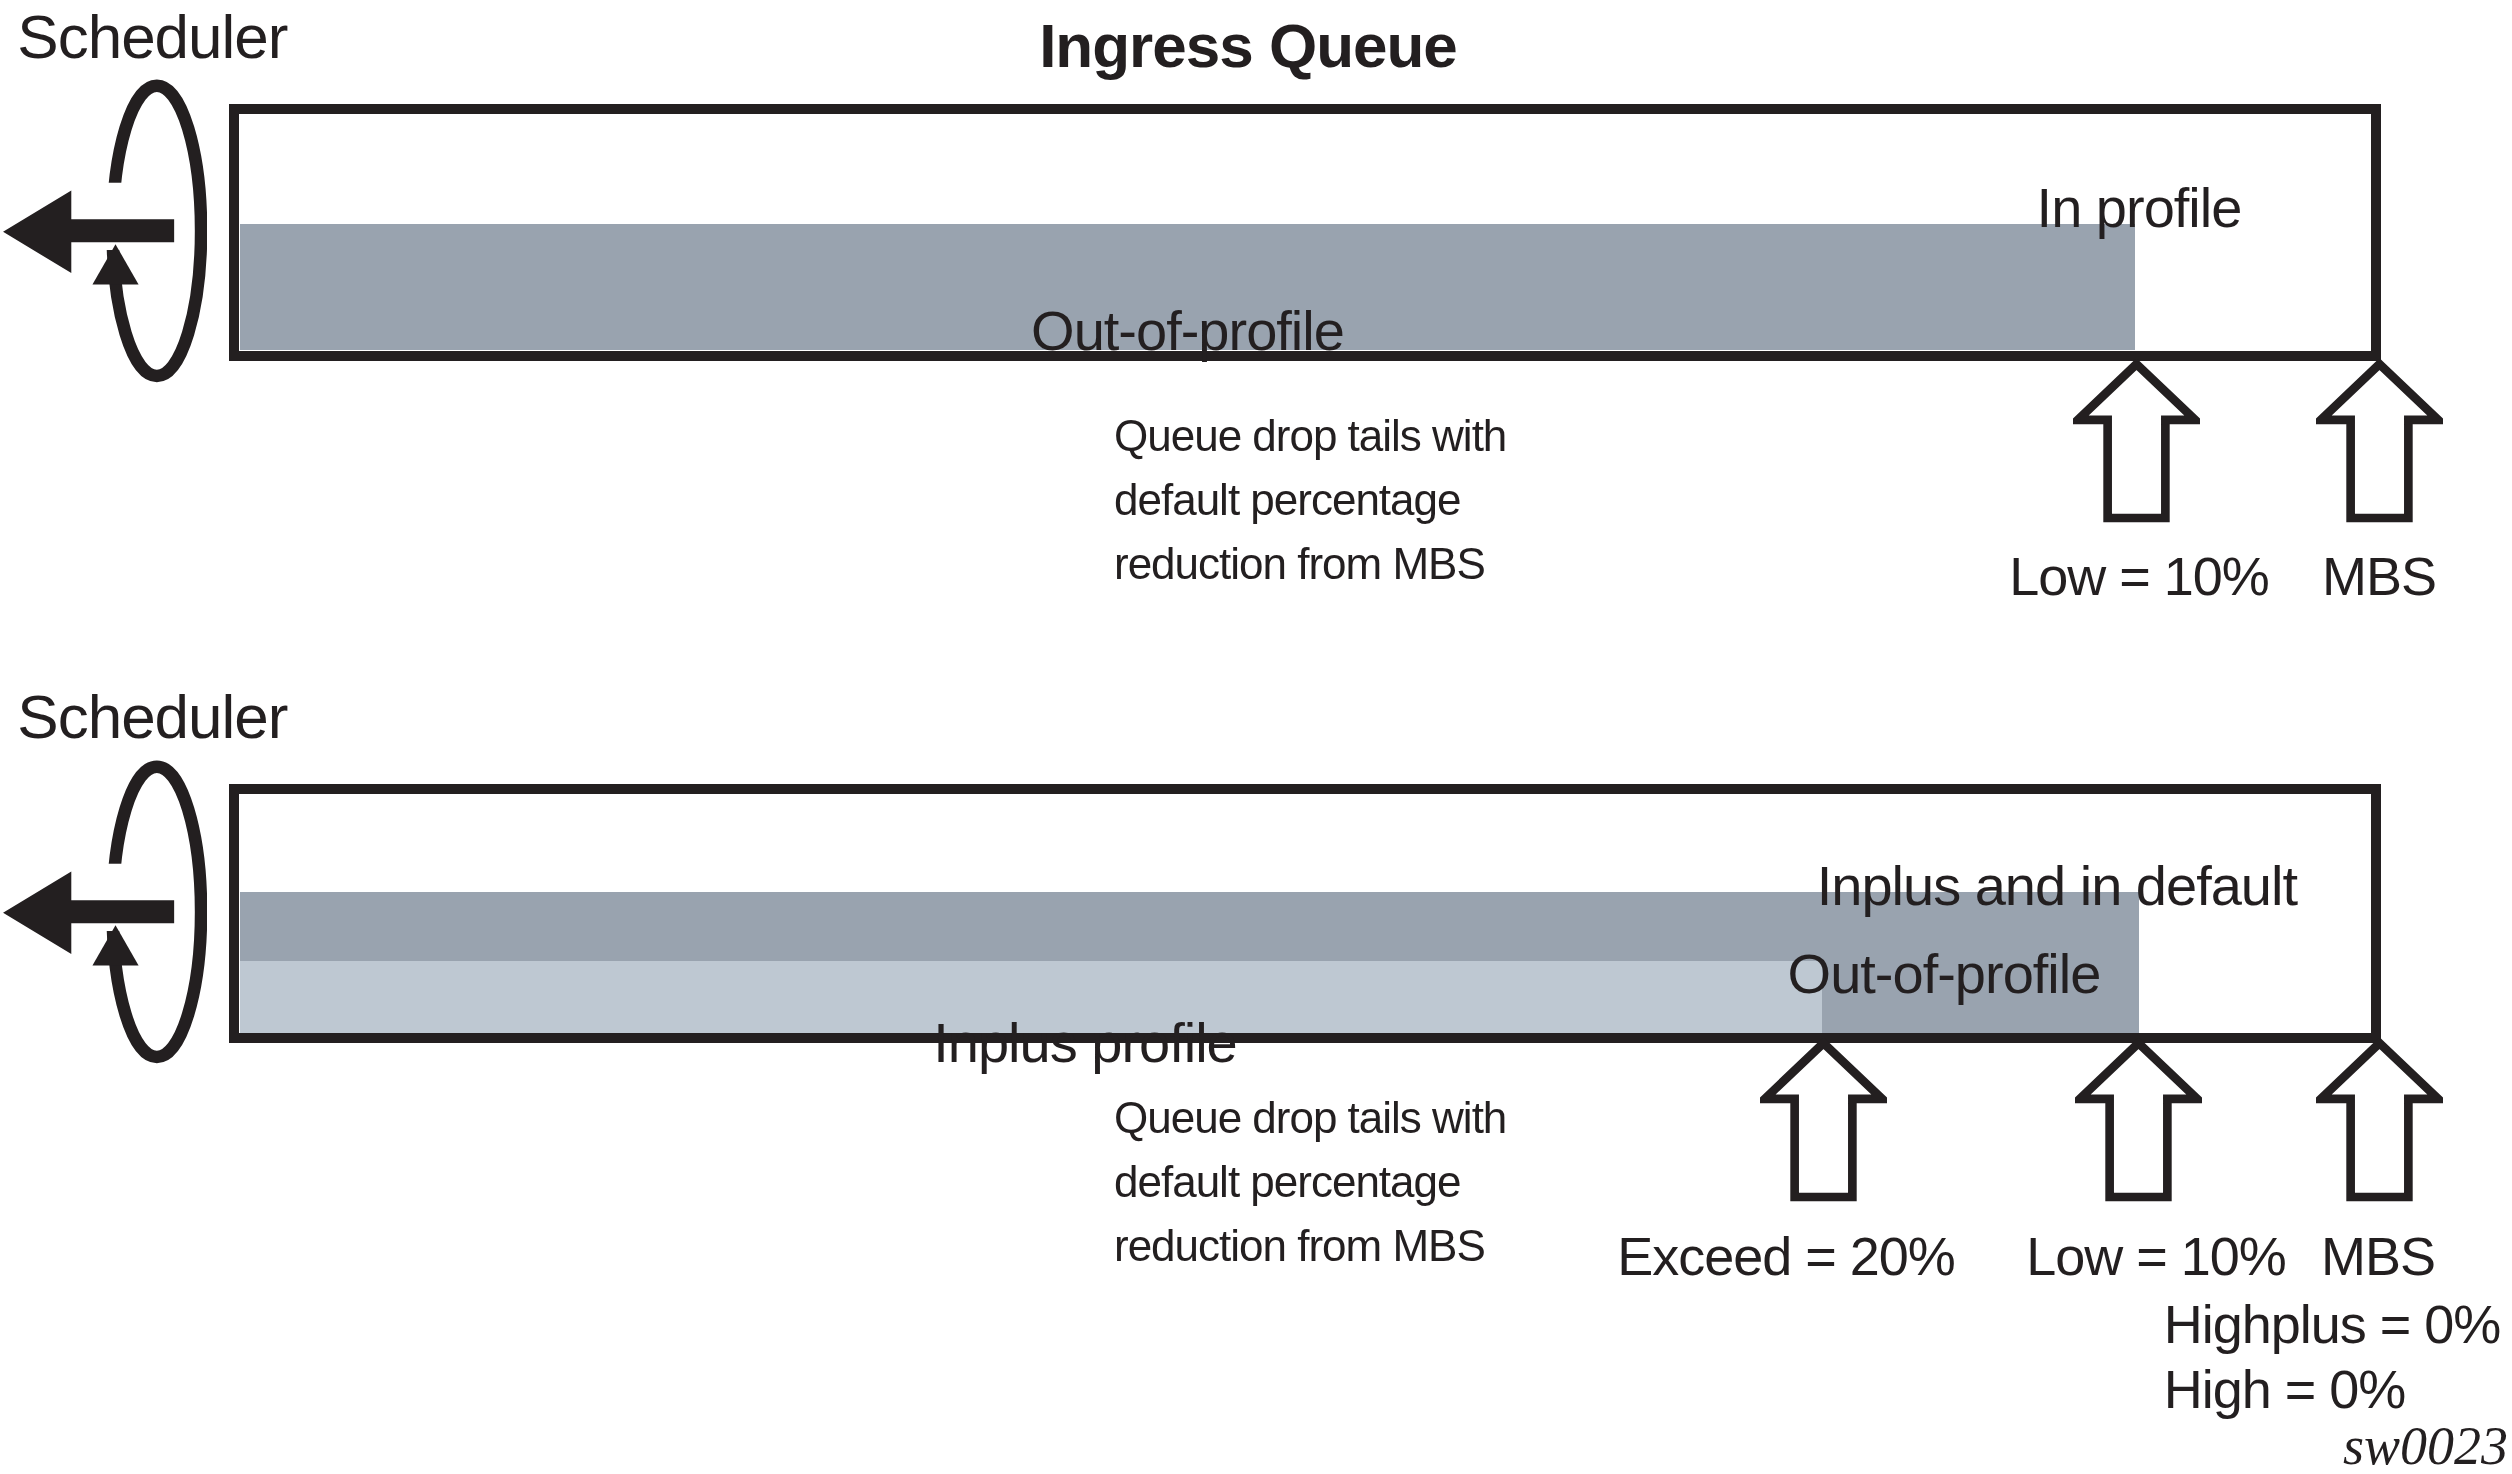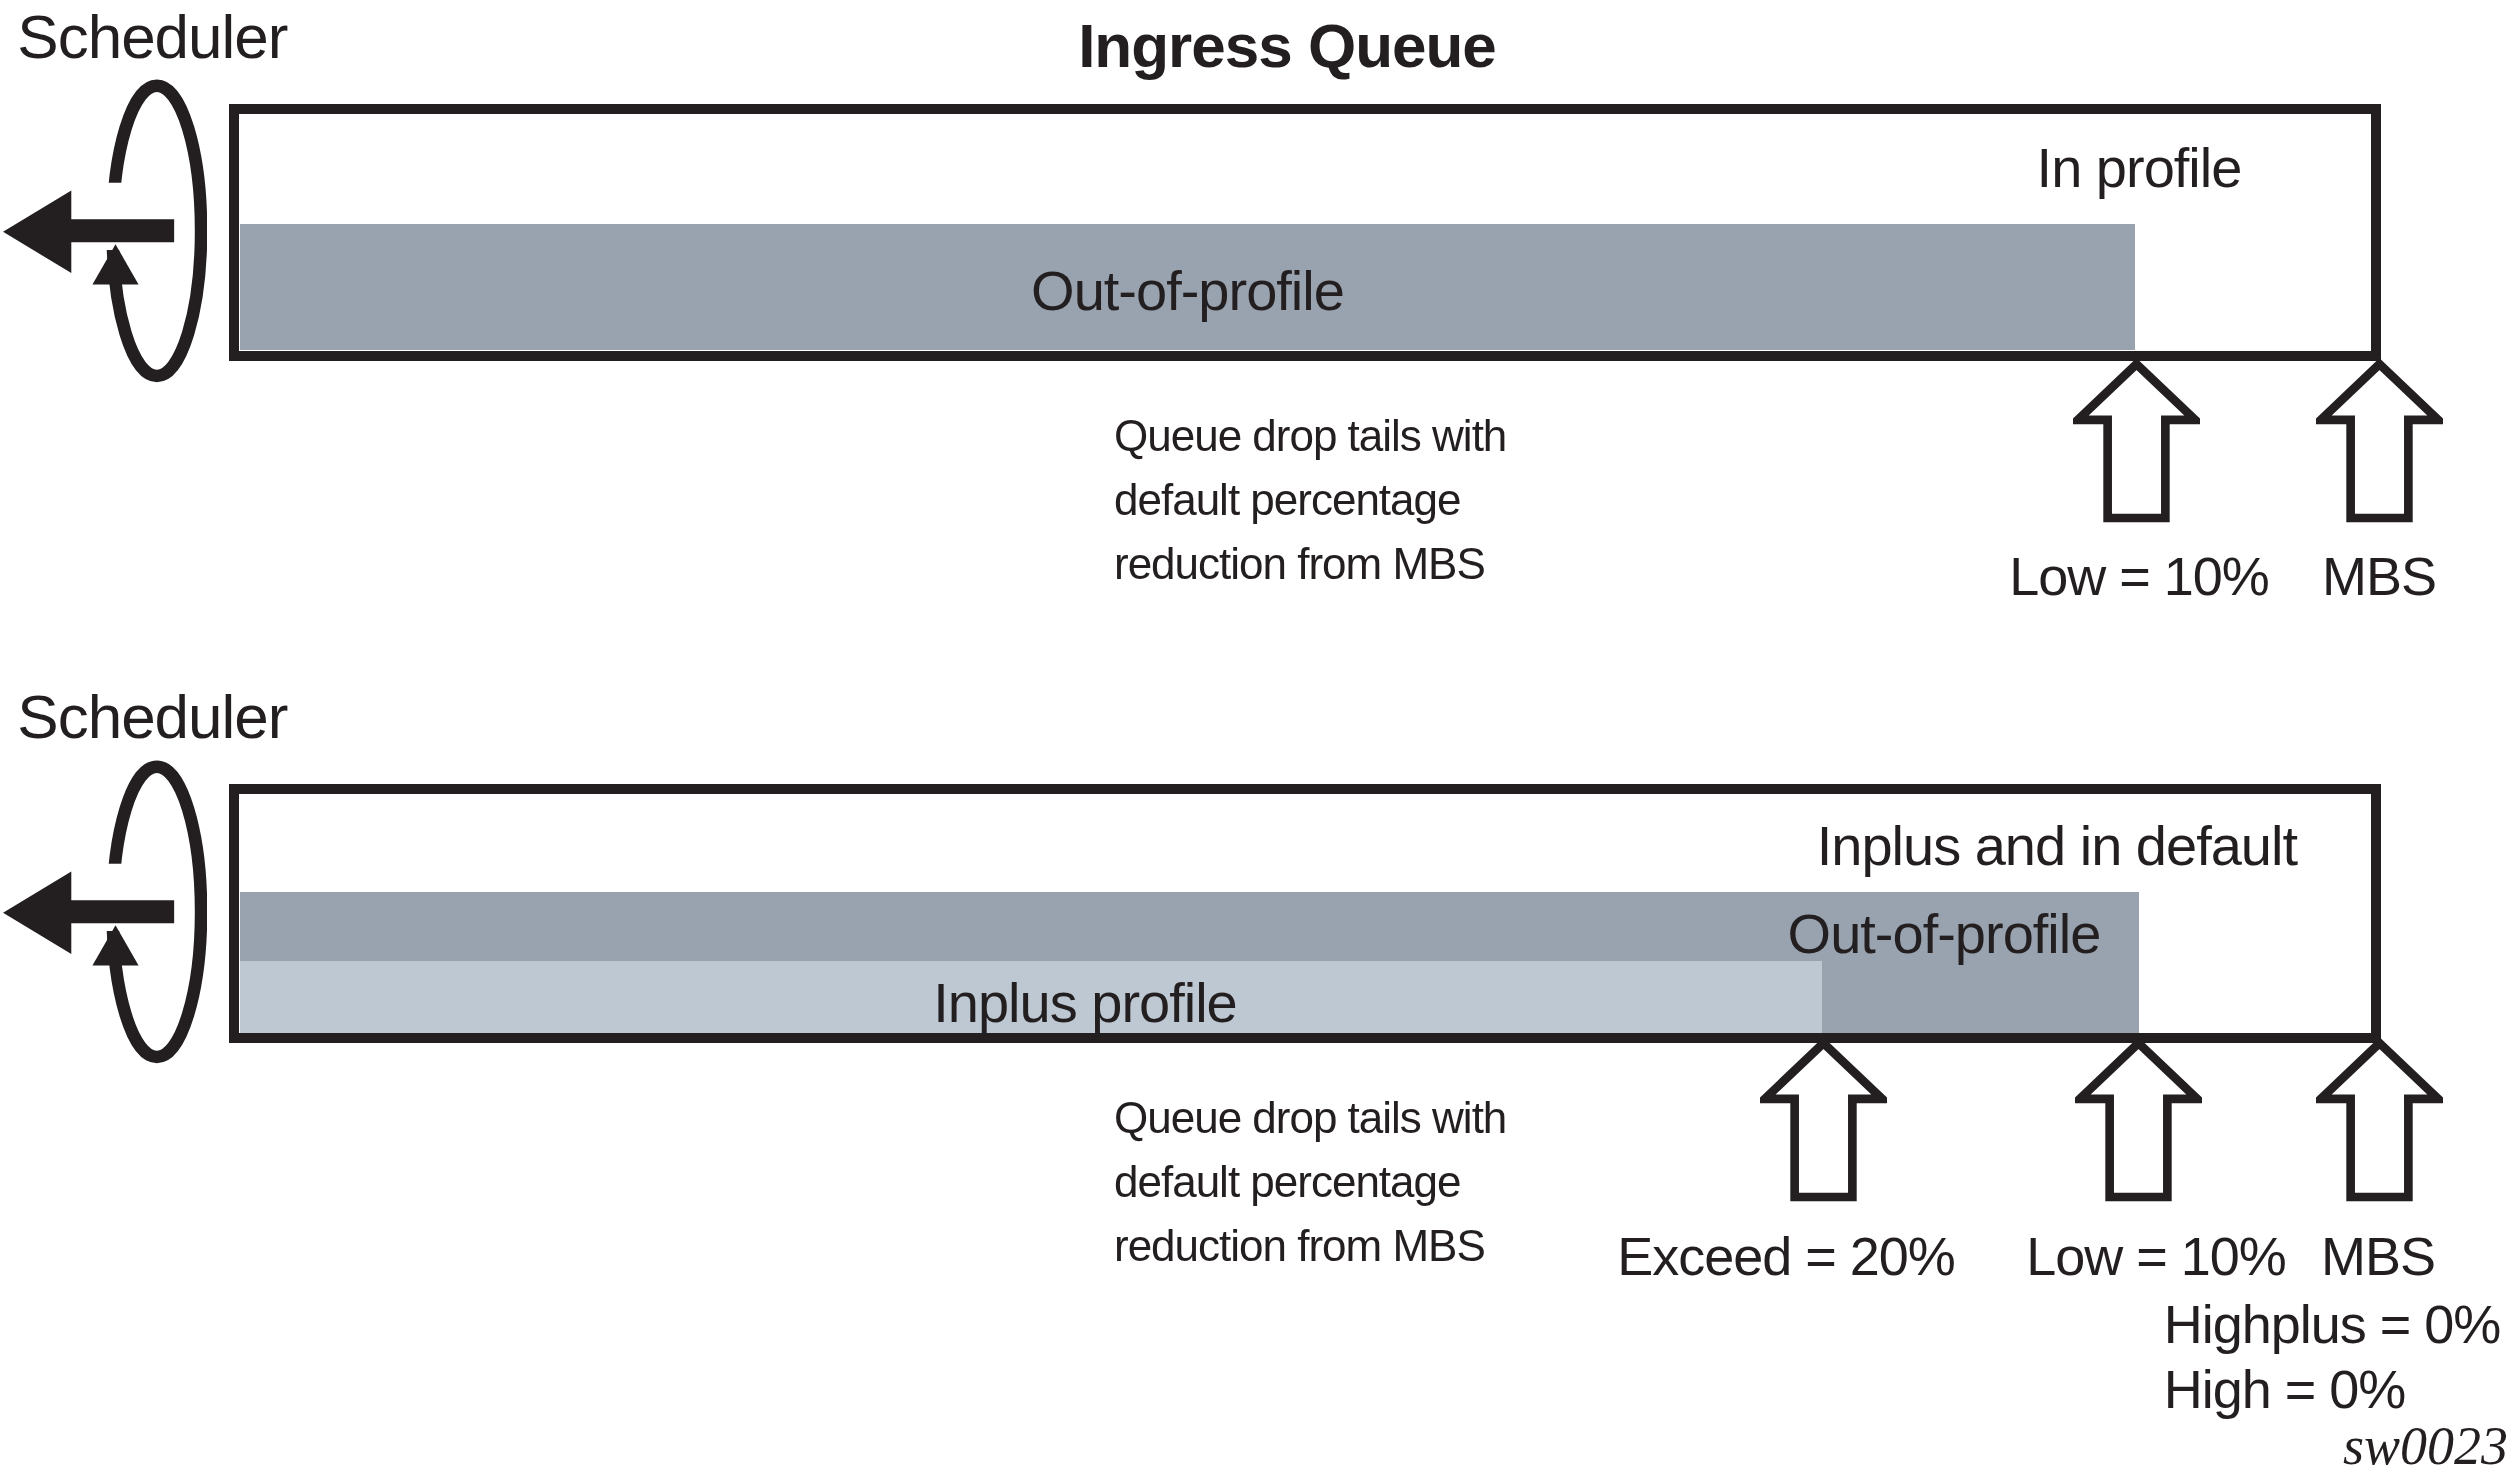--- a/index.html
+++ b/index.html
@@ -31,21 +31,21 @@
     position:absolute;font-size:62px;line-height:67px;font-weight:bold;letter-spacing:-1px;
     transform:translateX(-50%);white-space:nowrap;
   }
   .qbox{
     position:absolute;border:10.6px solid var(--line);background:var(--bg);
   }
   .bar{position:absolute;}
   .bar.dark{background:var(--dark-bar);}
   .bar.light{background:var(--light-bar);}
   .bar-label{
-    position:absolute;font-size:56px;letter-spacing:-1px;white-space:nowrap;
+    position:absolute;font-size:56px;letter-spacing:-1px;white-space:nowrap;margin-top:40px;
   }
   .note{
     position:absolute;font-size:44px;line-height:64px;letter-spacing:-1px;
     white-space:pre-line;
   }
   .marker-arrow{position:absolute;}
   .marker-arrow polygon{fill:#FFFFFF;stroke:var(--line);stroke-width:9;}
   .sched-icon{position:absolute;}
   .sched-icon .ring{fill:none;stroke:var(--line);stroke-width:13;}
   .sched-icon .gap{fill:#FFFFFF;stroke:none;}
@@ -66,21 +66,21 @@
 
   <div class="scheduler-lbl" style="left:17.3px;top:2.9px">Scheduler</div>
 
   <svg class="sched-icon" style="left:0;top:77px" width="207" height="322" viewBox="0 0 215 335">
     <ellipse class="ring" cx="163" cy="160" rx="46" ry="151"></ellipse>
     <rect class="gap" x="100" y="110" width="36" height="70"></rect>
     <polygon class="solid" points="120,174 144,216 96,216"></polygon>
     <polygon class="solid" points="3,161 74,118 74,148 181,148 181,172 74,172 74,204"></polygon>
   </svg>
 
-  <div class="title" style="left:1287px;top:11.6px">Ingress Queue</div>
+  <div class="title" style="left:1248px;top:11.6px">Ingress Queue</div>
 
   <div class="qbox" style="left:229px;top:104px;width:2152px;height:257px"></div>
 
   <div class="bar dark" style="left:240px;top:224px;width:1895px;height:126px"></div>
 
   <div class="bar-label" style="left:2139px;top:135px;transform:translateX(-50%)">In profile</div>
 
   <div class="bar-label" style="left:240px;top:258px;width:1895px;text-align:center">Out-of-profile</div>
 
   <div class="note" style="left:1114px;top:404px">Queue drop tails with

